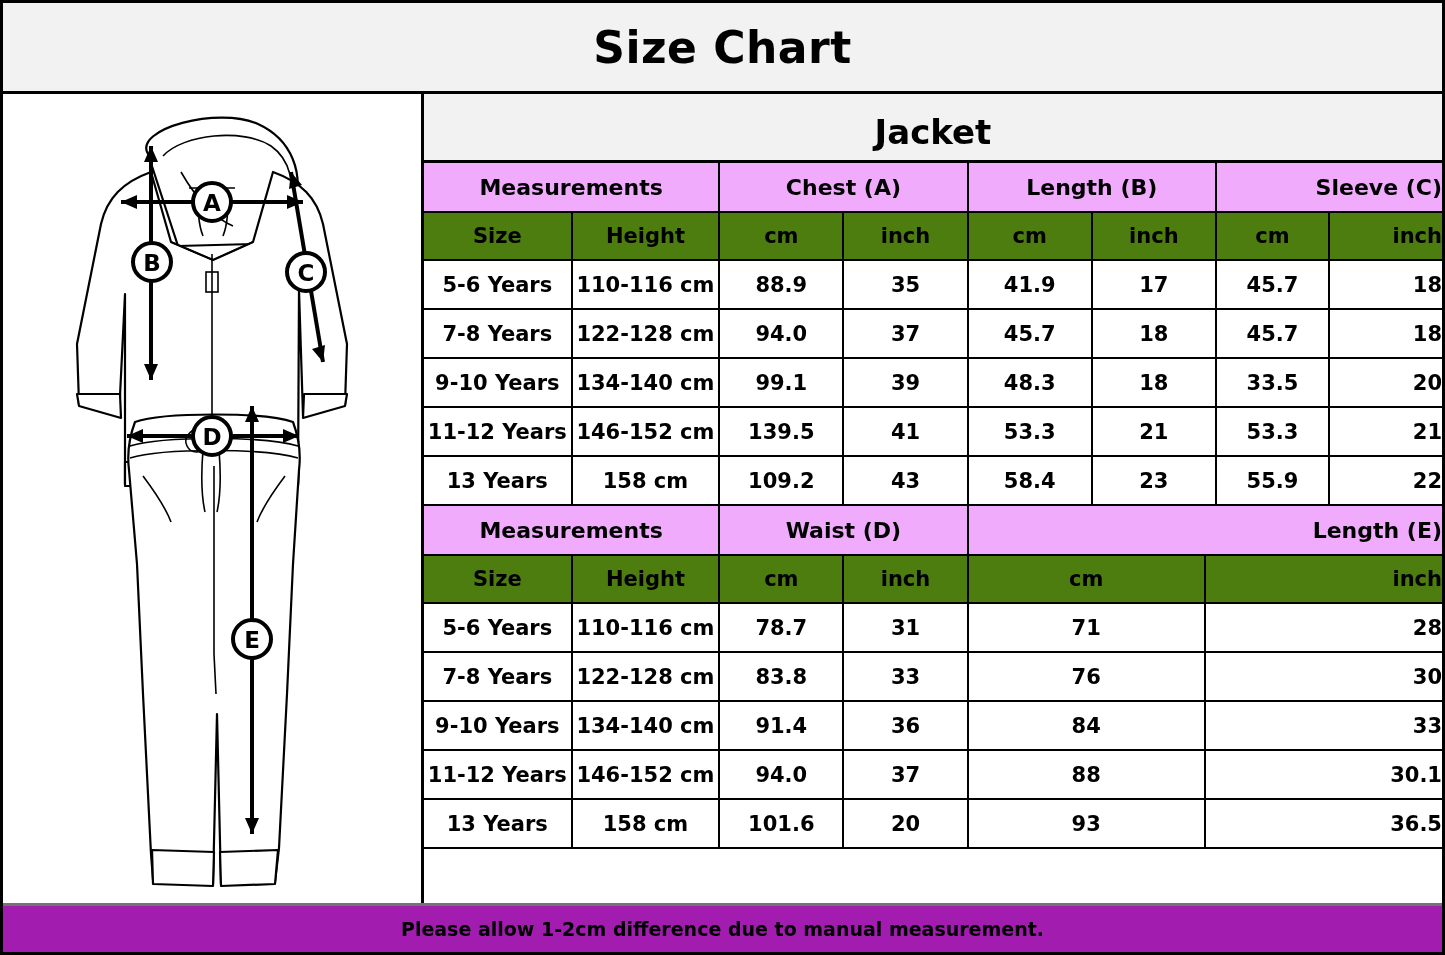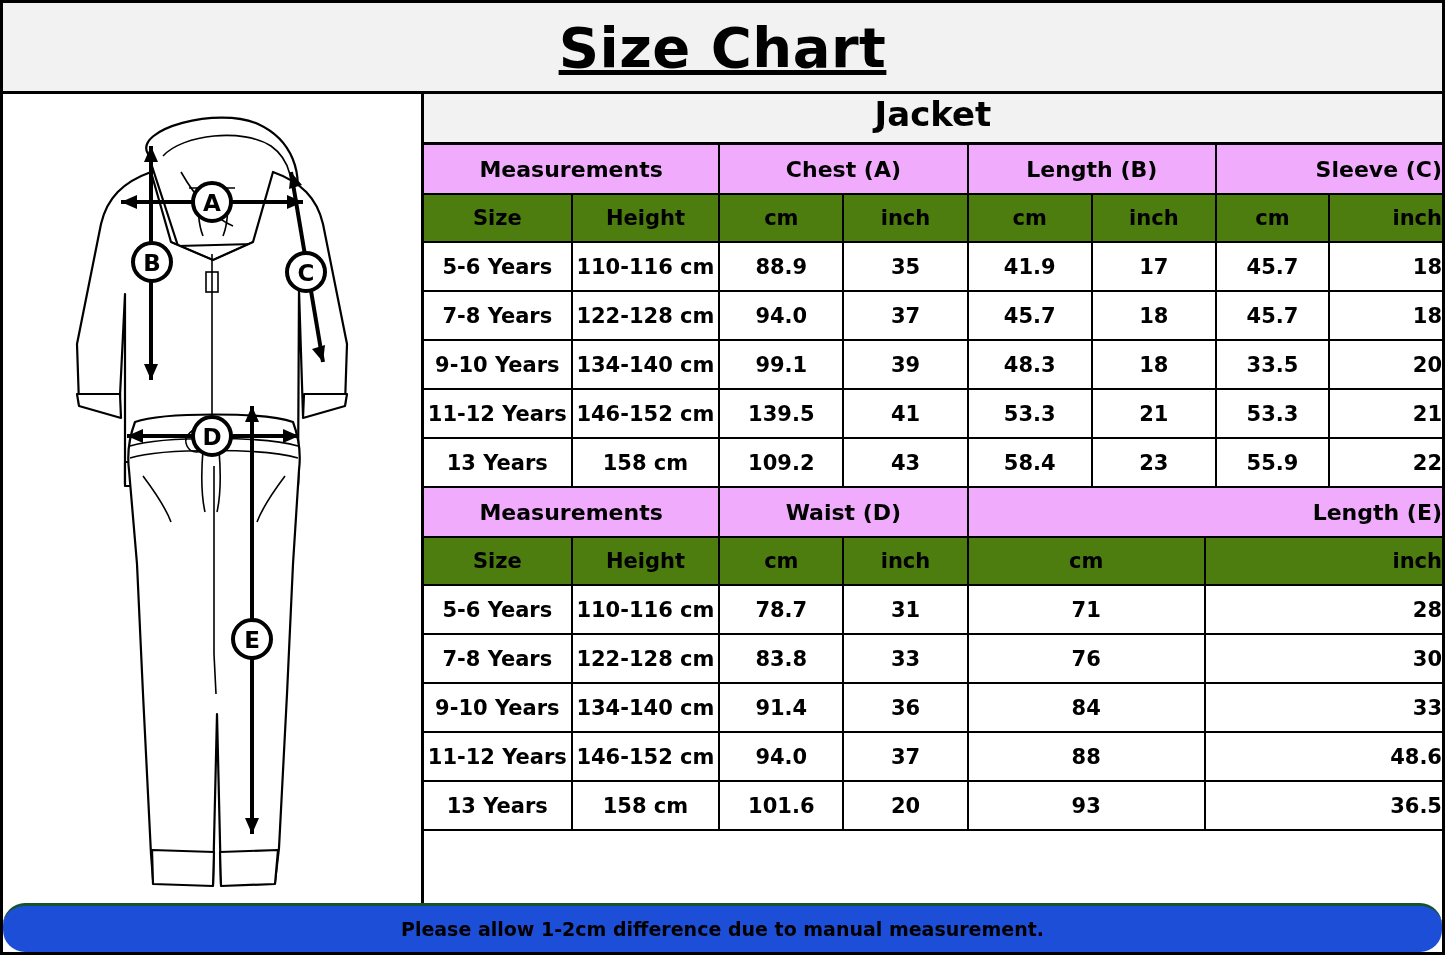--- a/index.html
+++ b/index.html
@@ -24,25 +24,24 @@
   .title-bar {
     height: 88px;
     flex: 0 0 88px;
     background: #f2f2f2;
     border-bottom: 3px solid #000000;
     display: flex;
     align-items: center;
     justify-content: center;
   }
   .title-bar .title {
-    font-size: 56px;
+    font-size: 44px;
     font-weight: bold;
     color: #000000;
     letter-spacing: 0.5px;
-    text-decoration: underline;
   }
   
   .body-area {
     flex: 1 1 auto;
     display: flex;
     flex-direction: row;
     min-height: 0;
   }
   .illustration {
     flex: 0 0 418px;
@@ -57,21 +56,21 @@
     flex-direction: column;
     min-width: 0;
   }
   
   .section-head {
     background: #f2f2f2;
     border-bottom: 3px solid #000000;
     text-align: center;
     font-size: 34px;
     font-weight: bold;
-    padding: 0 0 8px 0;
+    padding: 18px 0 8px 0;
     color: #000;
   }
   
   table {
     width: 100%;
     border-collapse: collapse;
     table-layout: fixed;
   }
   table td, table th {
     border: 2px solid #000000;
@@ -97,26 +96,25 @@
     background: #4d7c0f;
     height: 46px;
   }
   tbody td {
     font-size: 21px;
     background: #ffffff;
   }
   
   .footer {
     flex: 0 0 46px;
-    border-top: 3px solid #14532d;
-    background: #1d4ed8;
+    border-top: 3px solid #737373;
+    background: #a21caf;
     display: flex;
     align-items: center;
     justify-content: center;
-    border-radius: 22px;
   }
   .footer .note {
     font-size: 19px;
     font-weight: bold;
     color: #000000;
   }
   
   .garment {
     fill: #ffffff;
     stroke: #000000;
@@ -381,21 +379,21 @@
             <td>36</td>
             <td>84</td>
             <td>33</td>
           </tr>
           <tr>
             <td>11-12 Years</td>
             <td>146-152 cm</td>
             <td>94.0</td>
             <td>37</td>
             <td>88</td>
-            <td>48.6</td>
+            <td>30.1</td>
           </tr>
           <tr>
             <td>13 Years</td>
             <td>158 cm</td>
             <td>101.6</td>
             <td>20</td>
             <td>93</td>
             <td>36.5</td>
           </tr>
         </tbody>

